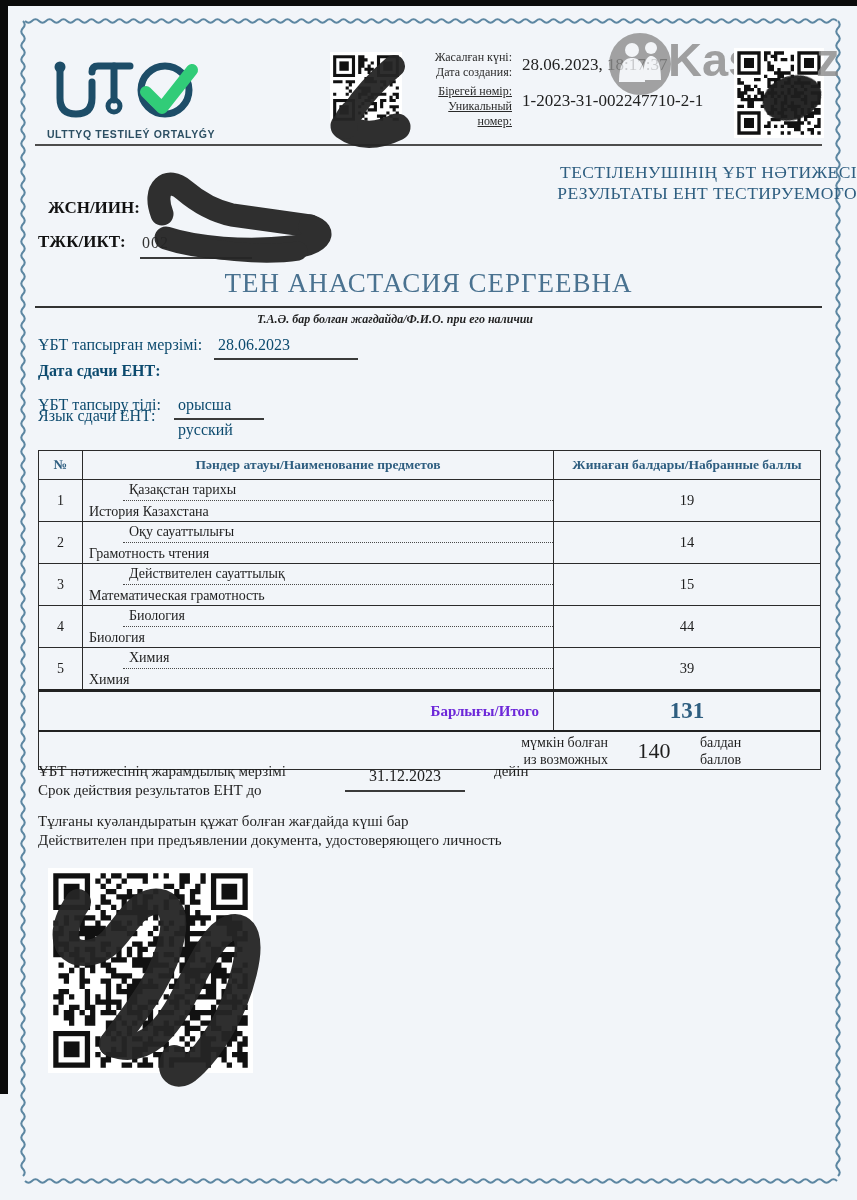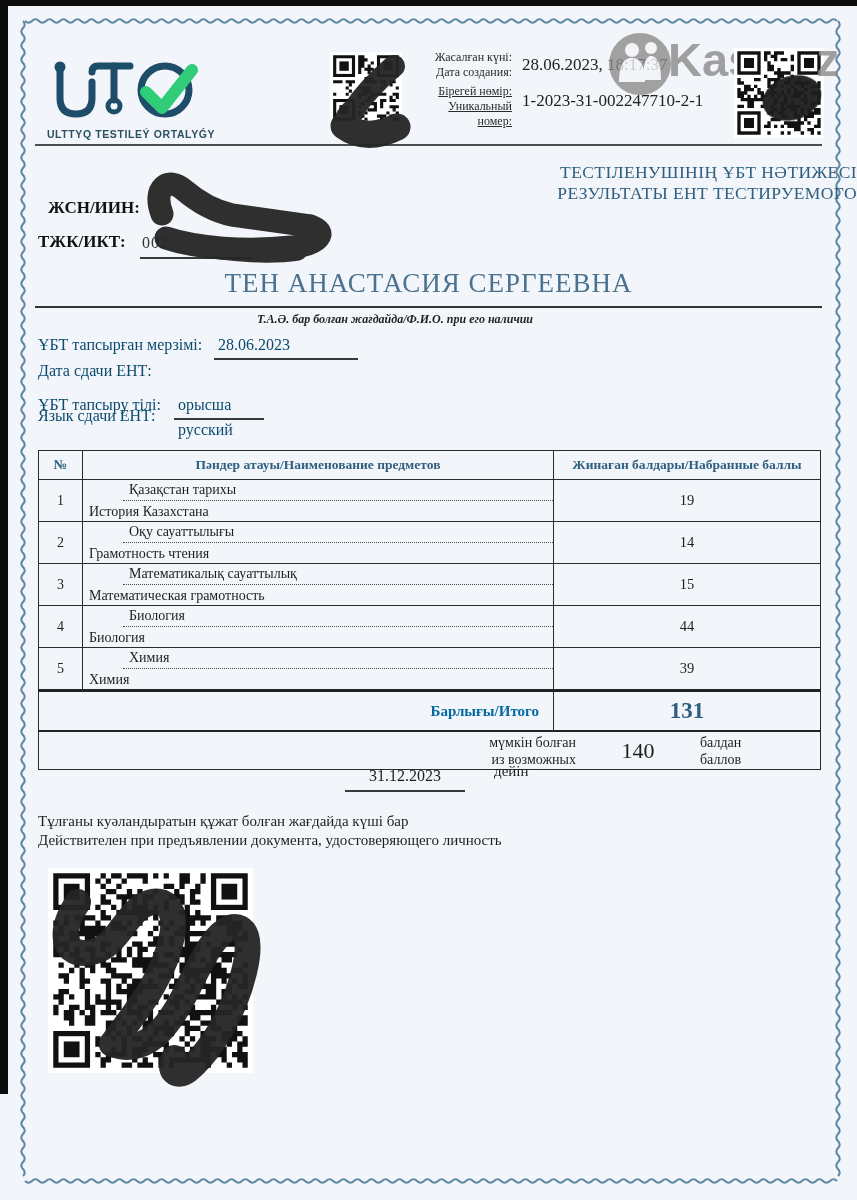--- a/index.html
+++ b/index.html
@@ -40,24 +40,24 @@
   table{border-collapse:collapse;width:782px;table-layout:fixed;}
   td,th{border:1.2px solid #2b2b2b;padding:0;vertical-align:middle;}
   th{height:28px;font-size:13.5px;color:#2e5e80;font-weight:700;}
   .col-num{width:44px;}.col-subj{width:471px;}.col-score{width:267px;}
   .cell-num{text-align:center;font-size:14px;height:40px;}
   .cell-subj{font-size:14px;}
   .subj-kk{padding:1px 4px 2px 6px;border-bottom:1px dotted #4a4a4a;line-height:17px;margin-left:40px;}
   .subj-ru{padding:2px 4px 1px 6px;line-height:17px;}
   .cell-score{text-align:center;font-size:14.5px;}
   .row-total td{border-top:3px solid #222;border-bottom:2.2px solid #222;height:38px;}
-  .total-label{text-align:right;padding-right:14px;font-weight:700;font-size:15px;color:#0369a1;}
+  .total-label{text-align:right;padding-right:14px;font-weight:700;font-size:15px;color:#6d28d9;}
   .total-value{text-align:center;font-weight:700;font-size:23px;color:#2e5e80;}
   .row-foot td{height:37px;border-bottom:1.2px solid #2b2b2b;}
-  .foot-flex{display:flex;align-items:center;justify-content:flex-end;padding-right:34px;gap:16px;}
+  .foot-flex{display:flex;align-items:center;justify-content:flex-end;padding-right:34px;gap:0;}
   .foot-poss{text-align:right;font-size:14px;line-height:17px;}
   .foot-140{width:92px;text-align:center;font-size:22px;}
   .foot-unit{width:86px;text-align:left;font-size:14px;line-height:17px;}
   
   .v{font-size:15px;line-height:19px;}
   
   #scribbles{left:0;top:0;width:857px;height:1200px;pointer-events:none;}
   .wm-txt{font-family:"Liberation Sans", sans-serif;font-weight:800;font-size:47px;
           color:#8d8d8d;opacity:.82;line-height:1;}
 </style>
@@ -147,21 +147,21 @@
   <div class="abs idval" style="left:142px;top:234px;">002</div>
   <div class="abs uline" style="left:140px;top:257px;width:112px;"></div>
 
   <div class="abs name">ТЕН АНАСТАСИЯ СЕРГЕЕВНА</div>
   <div class="abs rule" style="left:35px;top:306px;width:787px;height:1.5px;background:#333;"></div>
   <div class="abs caption">Т.А.Ә. бар болған жағдайда/Ф.И.О. при его наличии</div>
 
   <div class="abs f" style="left:38px;top:336px;">ҰБТ тапсырған мерзімі:</div>
   <div class="abs f" style="left:218px;top:336px;">28.06.2023</div>
   <div class="abs uline" style="left:214px;top:358px;width:144px;"></div>
-  <div class="abs f" style="left:38px;top:362px;">Дата сдачи ЕНТ:</div>
+  <div class="abs f" style="left:38px;top:362px;font-weight:bold;">Дата сдачи ЕНТ:</div>
 
   <div class="abs f" style="left:38px;top:396px;">ҰБТ тапсыру тілі:</div>
   <div class="abs f" style="left:178px;top:396px;">орысша</div>
   <div class="abs uline" style="left:174px;top:418px;width:90px;"></div>
   <div class="abs f" style="left:38px;top:407px;">Язык сдачи ЕНТ:</div>
   <div class="abs f" style="left:178px;top:421px;">русский</div>
 
   <div class="abs tbl-wrap">
     <table>
       <colgroup>
@@ -187,21 +187,21 @@
         <td class="cell-num">2</td>
         <td class="cell-subj">
           <div class="subj-kk">Оқу сауаттылығы</div>
           <div class="subj-ru">Грамотность чтения</div>
         </td>
         <td class="cell-score">14</td>
       </tr>
       <tr>
         <td class="cell-num">3</td>
         <td class="cell-subj">
-          <div class="subj-kk">Математикалық сауаттылық</div>
+          <div class="subj-kk">Действителен сауаттылық</div>
           <div class="subj-ru">Математическая грамотность</div>
         </td>
         <td class="cell-score">15</td>
       </tr>
       <tr>
         <td class="cell-num">4</td>
         <td class="cell-subj">
           <div class="subj-kk">Биология</div>
           <div class="subj-ru">Биология</div>
         </td>
@@ -231,20 +231,24 @@
               <div>балдан</div>
               <div>баллов</div>
             </div>
           </div>
         </td>
       </tr>
     </tbody>
       </table>
   </div>
 
+  <div class="abs v" style="left:38px;top:762px;">
+    <div>ҰБТ нәтижесінің жарамдылық мерзімі</div>
+    <div>Срок действия результатов ЕНТ до</div>
+  </div>
   <div class="abs v" style="left:345px;top:766px;width:120px;text-align:center;font-size:16px;">31.12.2023</div>
   <div class="abs uline" style="left:345px;top:790px;width:120px;"></div>
   <div class="abs v" style="left:494px;top:762px;">дейін</div>
 
   <div class="abs v" style="left:38px;top:812px;">
     <div>Тұлғаны куәландыратын құжат болған жағдайда күші бар</div>
     <div>Действителен при предъявлении документа, удостоверяющего личность</div>
   </div>
 
   <div class="abs qr" style="left:48px;top:868px;width:205px;height:205px;"><svg viewBox="-1 -1 39 39" width="100%" height="100%">

